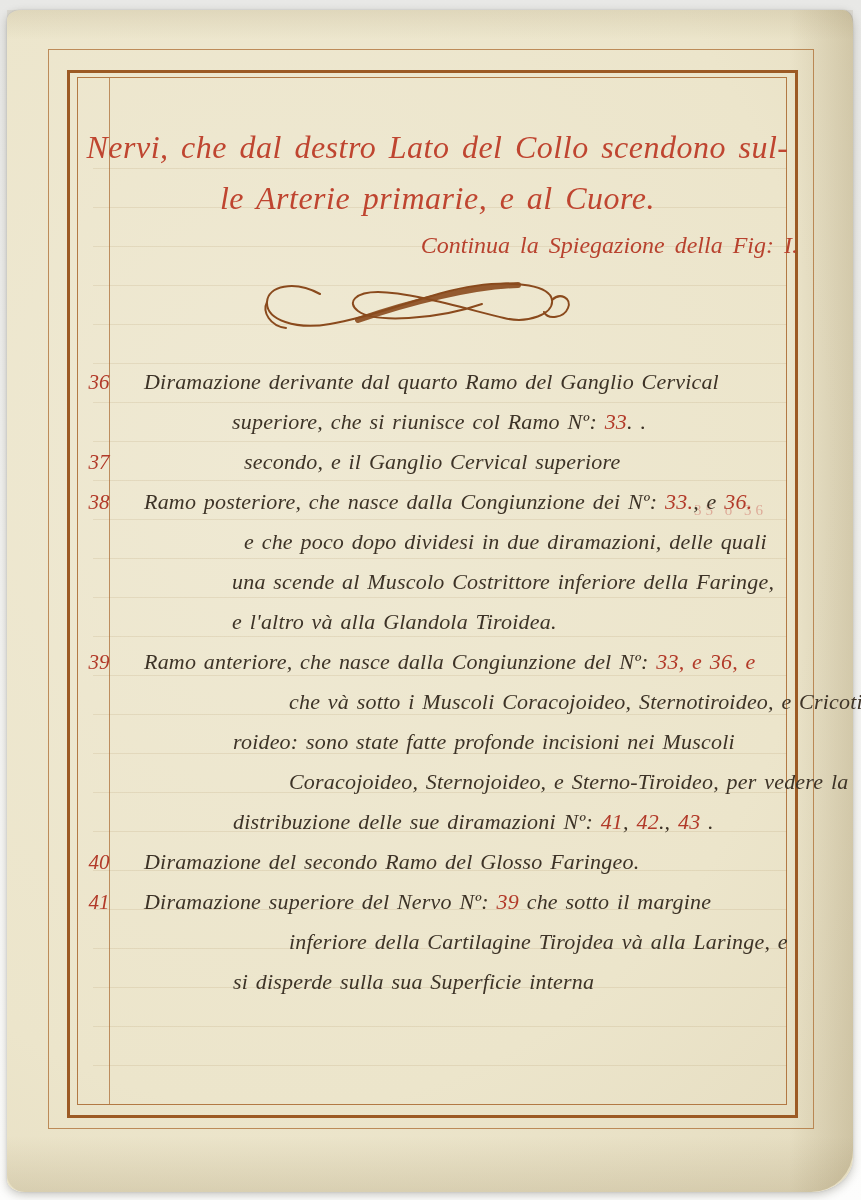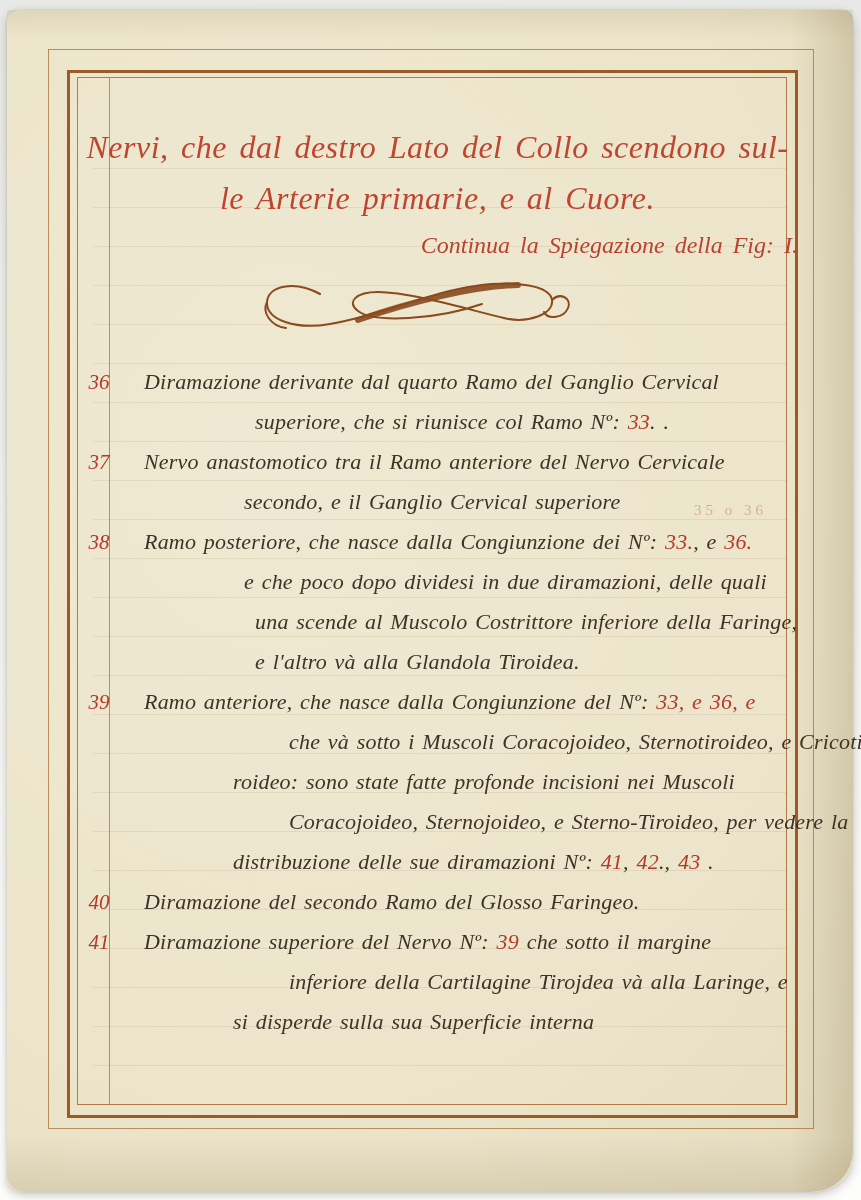--- a/index.html
+++ b/index.html
@@ -43,21 +43,21 @@
   
   .entries{position:absolute;left:137px;top:352px;right:50px;color:#3d3327;}
   .entry-row{position:relative;}
   .entry-number{
     position:absolute;left:-60px;top:0;width:30px;text-align:center;
     font-style:italic;font-size:21px;line-height:40px;color:#b23a29;}
   .entry-line{font-style:italic;font-size:22px;line-height:40px;letter-spacing:.2px;word-spacing:2px;white-space:nowrap;}
   .indent-0{margin-left:0;}
   .indent-1{margin-left:100px;}
   .indent-2{margin-left:145px;}
-  .indent-3{margin-left:111px;}
+  .indent-3{margin-left:88px;}
   .indent-4{margin-left:89px;}
   .rn{color:#b23a29;}
   .margin-note{position:absolute;left:687px;top:492px;font-size:15px;
     letter-spacing:4px;color:rgba(214,138,124,.65);white-space:nowrap;}
 </style>
 </head>
 <body>
 
 <div class="stage">
   <div class="paper">
@@ -94,21 +94,20 @@
         <div class="entry-row">
           <span class="entry-number">36</span>
           <div class="entry-body">
             <div class="entry-line indent-0"><span>Diramazione derivante dal quarto Ramo del Ganglio Cervical</span></div>
             <div class="entry-line indent-3"><span>superiore, che si riunisce col Ramo Nº: </span><span class="rn">33</span><span>. .</span></div>
           </div>
         </div>
         <div class="entry-row">
           <span class="entry-number">37</span>
           <div class="entry-body">
-            <div class="entry-line indent-0"><span>Nervo anastomotico tra il Ramo anteriore del Nervo Cervicale</span></div>
             <div class="entry-line indent-1"><span>secondo, e il Ganglio Cervical superiore</span></div>
           </div>
         </div>
         <div class="entry-row">
           <span class="entry-number">38</span>
           <div class="entry-body">
             <div class="entry-line indent-0"><span>Ramo posteriore, che nasce dalla Congiunzione dei Nº: </span><span class="rn">33.</span><span>, e </span><span class="rn">36.</span></div>
             <div class="entry-line indent-1"><span>e che poco dopo dividesi in due diramazioni, delle quali</span></div>
             <div class="entry-line indent-3"><span>una scende al Muscolo Costrittore inferiore della Faringe,</span></div>
             <div class="entry-line indent-3"><span>e l'altro và alla Glandola Tiroidea.</span></div>

